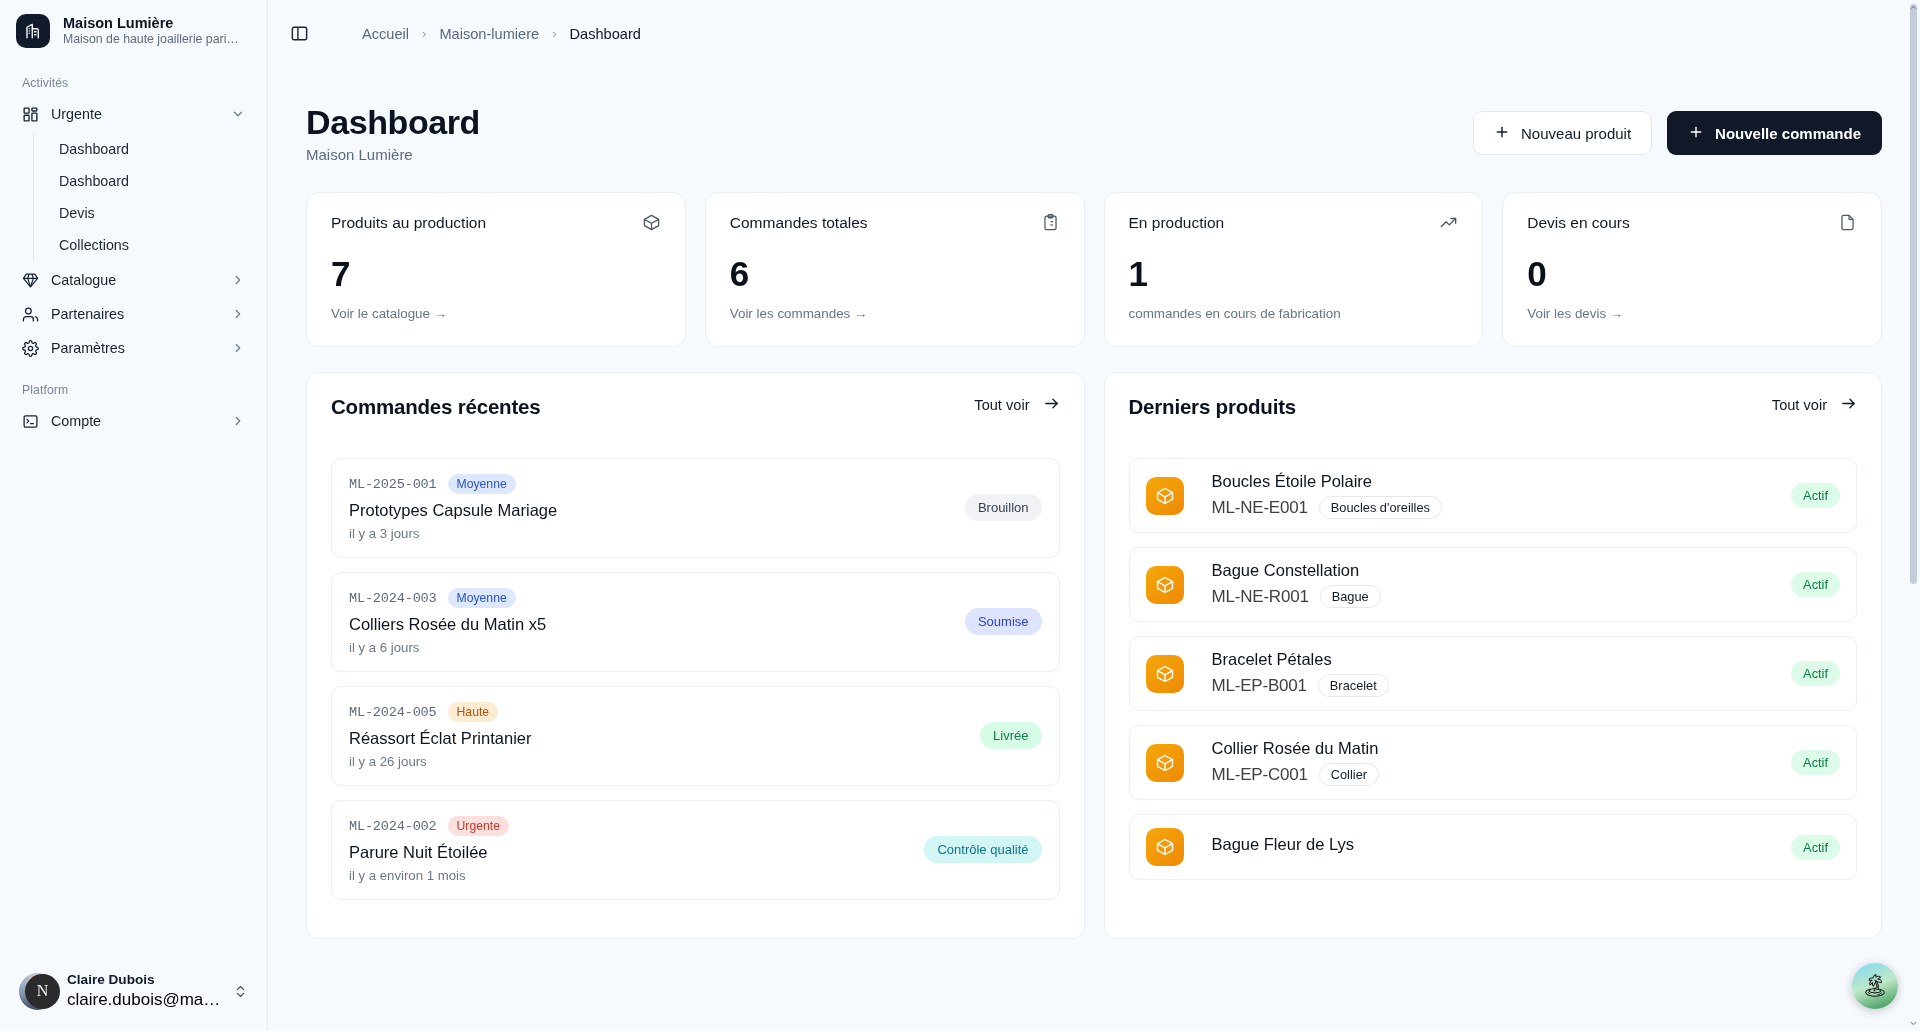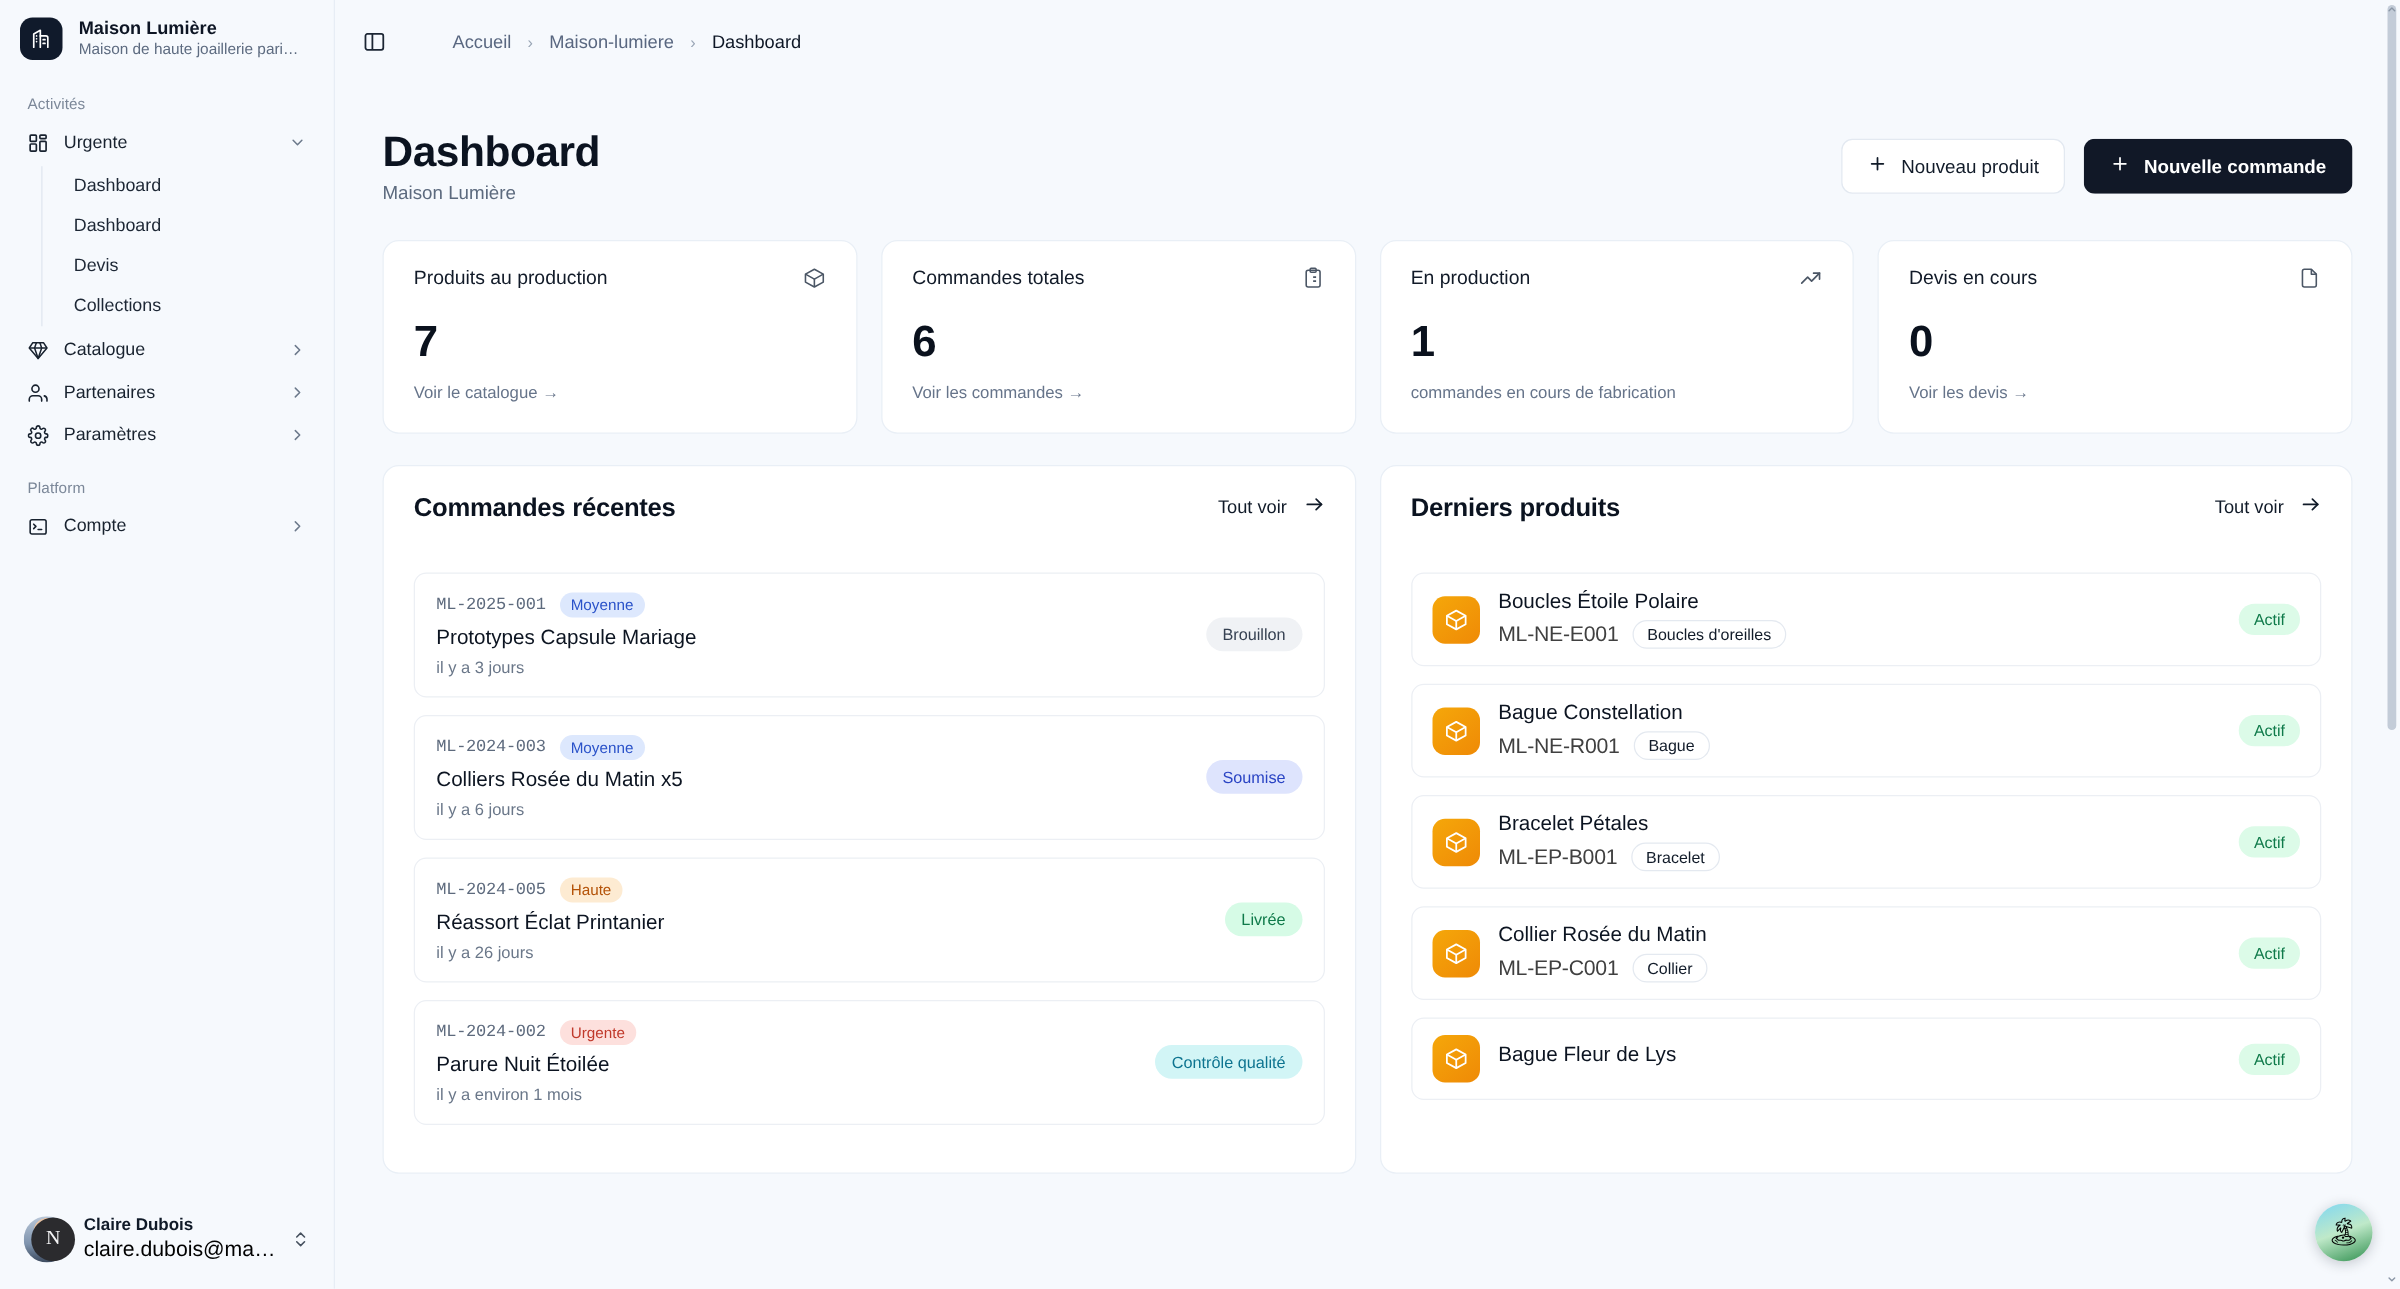--- a/index.html
+++ b/index.html
@@ -124,21 +124,21 @@
   .order-l { min-width: 0; }
   .order-meta { display: flex; align-items: center; gap: 11px; }
   .order-ref { font-family: "Liberation Mono", monospace; font-size: 13.6px; color: #5d6a7d; letter-spacing: -.2px; }
   .pill { font-size: 12.2px; padding: 3px 9px; border-radius: 20px; font-weight: 400; white-space: nowrap; }
   .order-name { font-size: 16.5px; color: #0c1421; margin-top: 7px; }
   .order-time { font-size: 13.2px; color: #6a7789; margin-top: 6px; }
   .status-pill { font-size: 13px; padding: 6px 13px; border-radius: 20px; white-space: nowrap; }
 
   .prod-card {
     border: 1px solid #eceff4; border-radius: 10px; padding: 13px 16px;
-    display: flex; align-items: center; gap: 15px; margin-bottom: 14px; cursor: pointer; background:#fff;
+    display: flex; align-items: center; gap: 28px; margin-bottom: 14px; cursor: pointer; background:#fff;
   }
   .prod-ic {
     width: 38px; height: 38px; border-radius: 10px; flex: none;
     background: linear-gradient(140deg, #f5a70a 0%, #ef8a06 100%);
     display: flex; align-items: center; justify-content: center; color: #fff;
   }
   .prod-mid { flex: 1; min-width: 0; }
   .prod-name { font-size: 16.5px; color: #0c1421; }
   .prod-sub { display: flex; align-items: center; gap: 11px; margin-top: 5px; }
   .prod-sku { font-family: Liberation Sans, sans-serif; font-size: 17px; color: #404040; letter-spacing: -.2px; }

